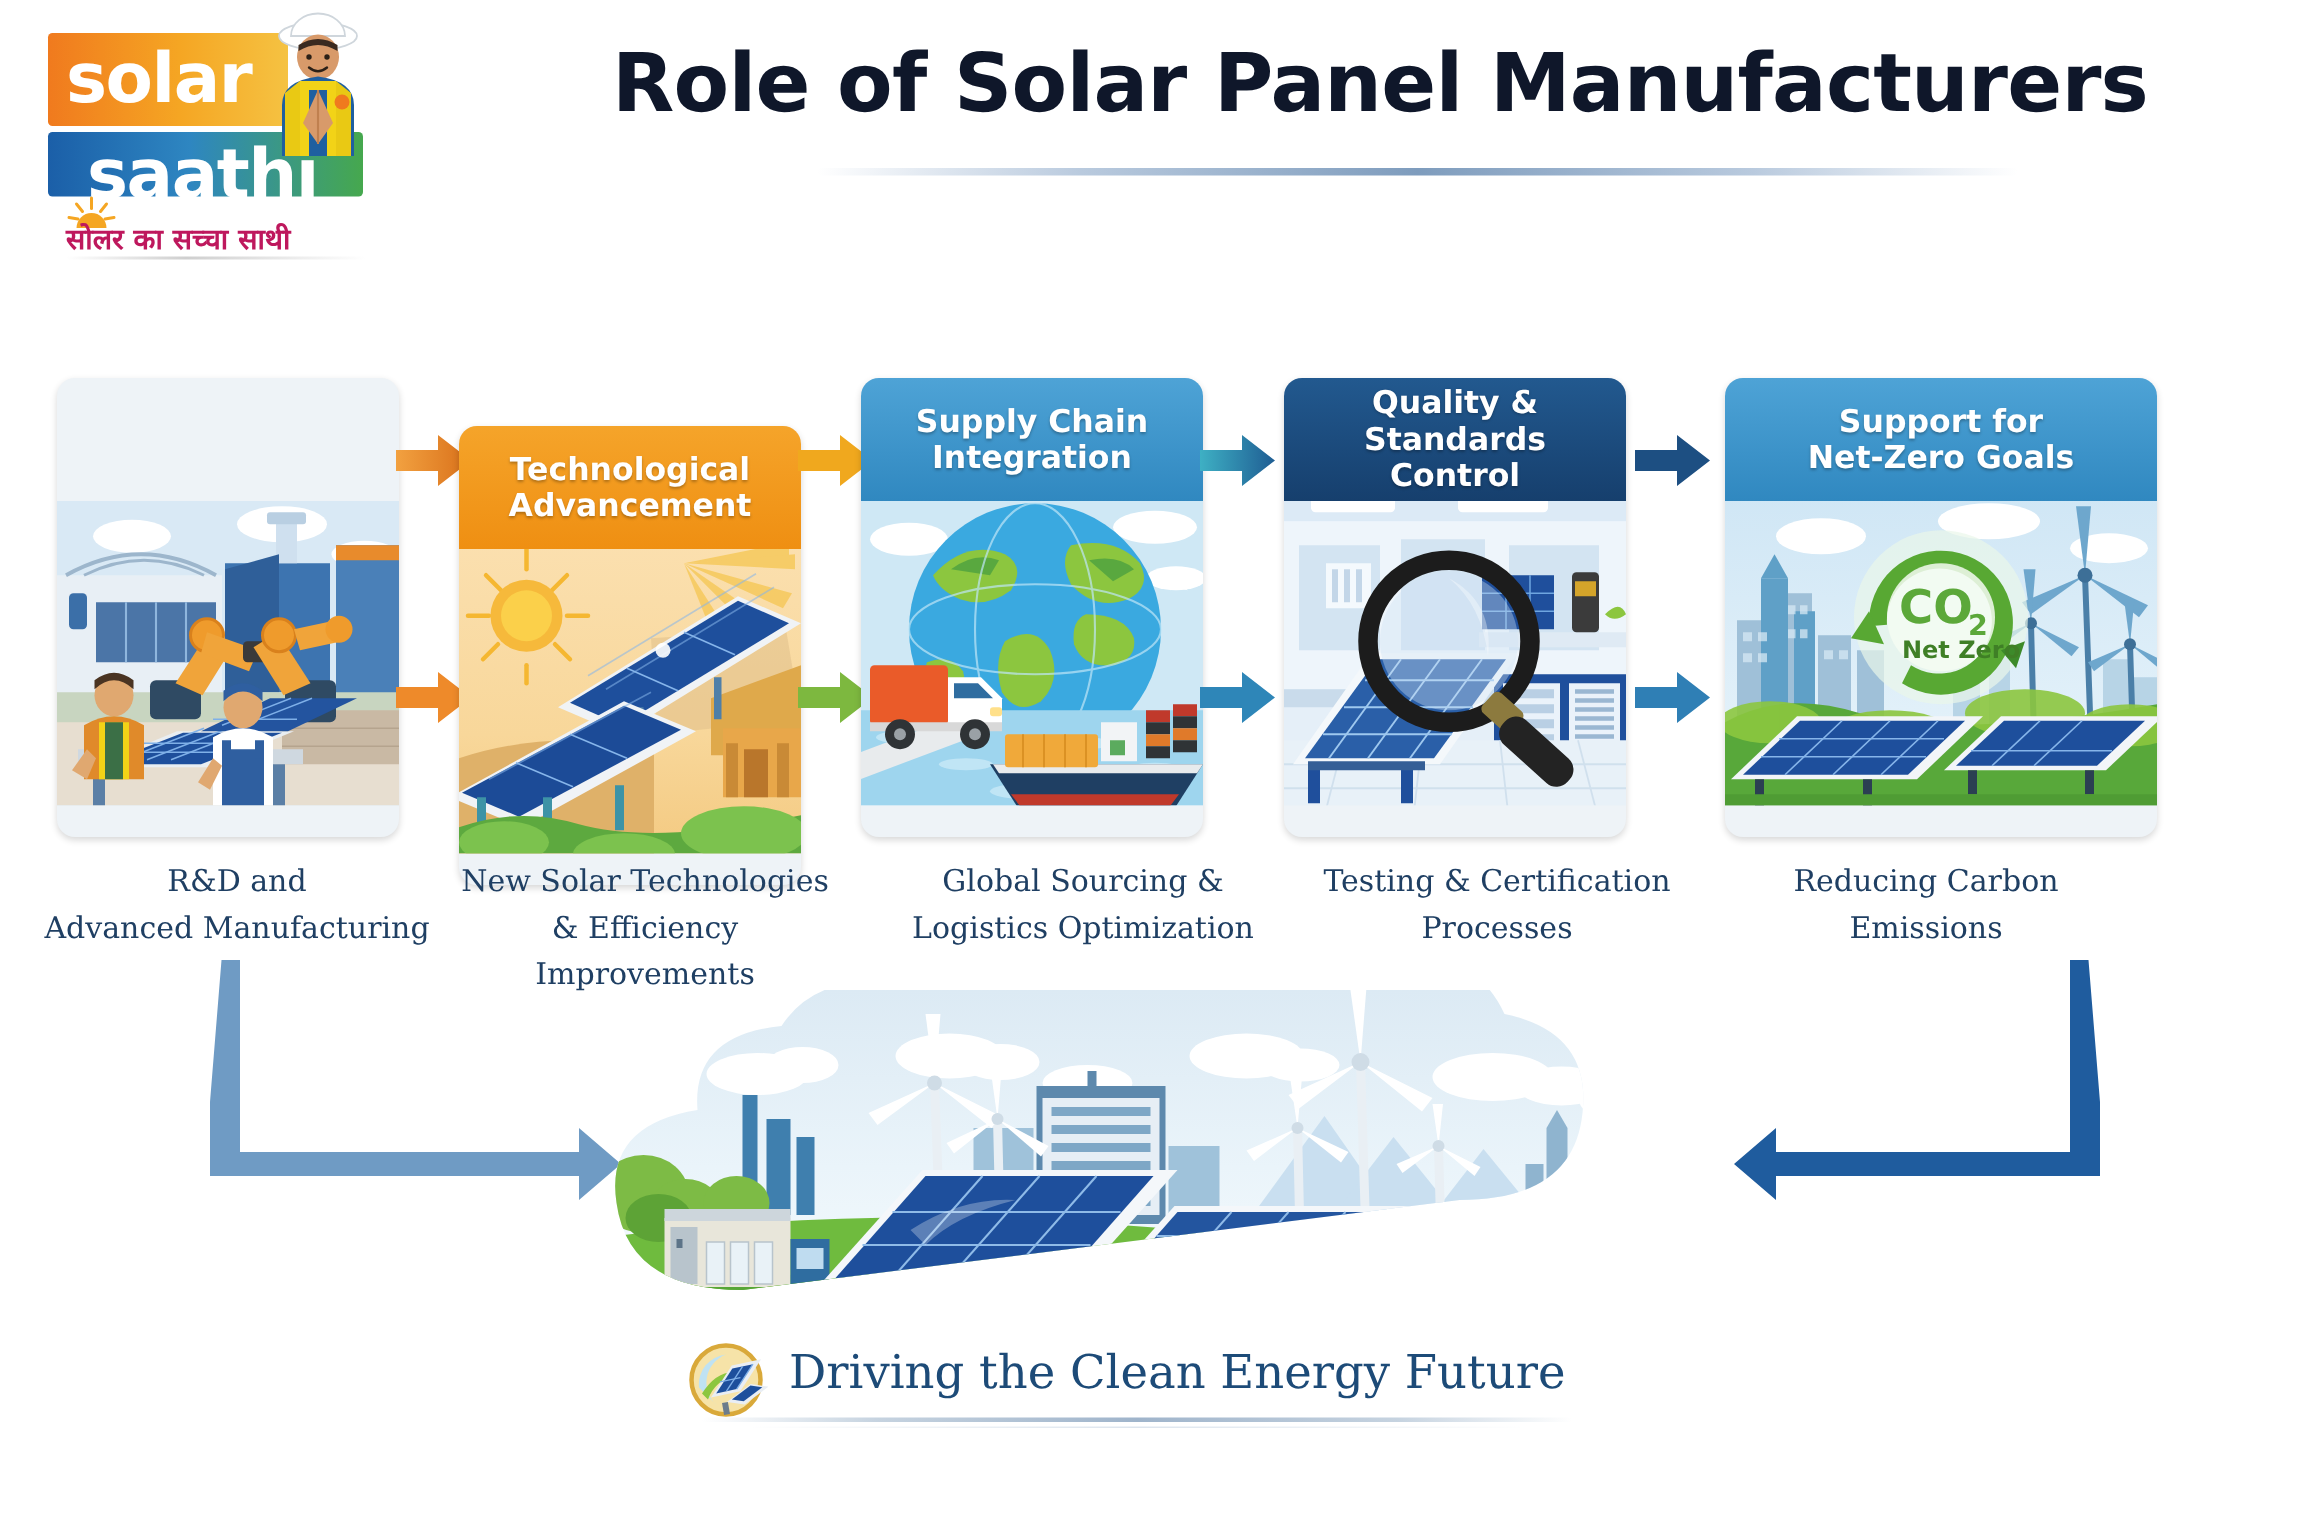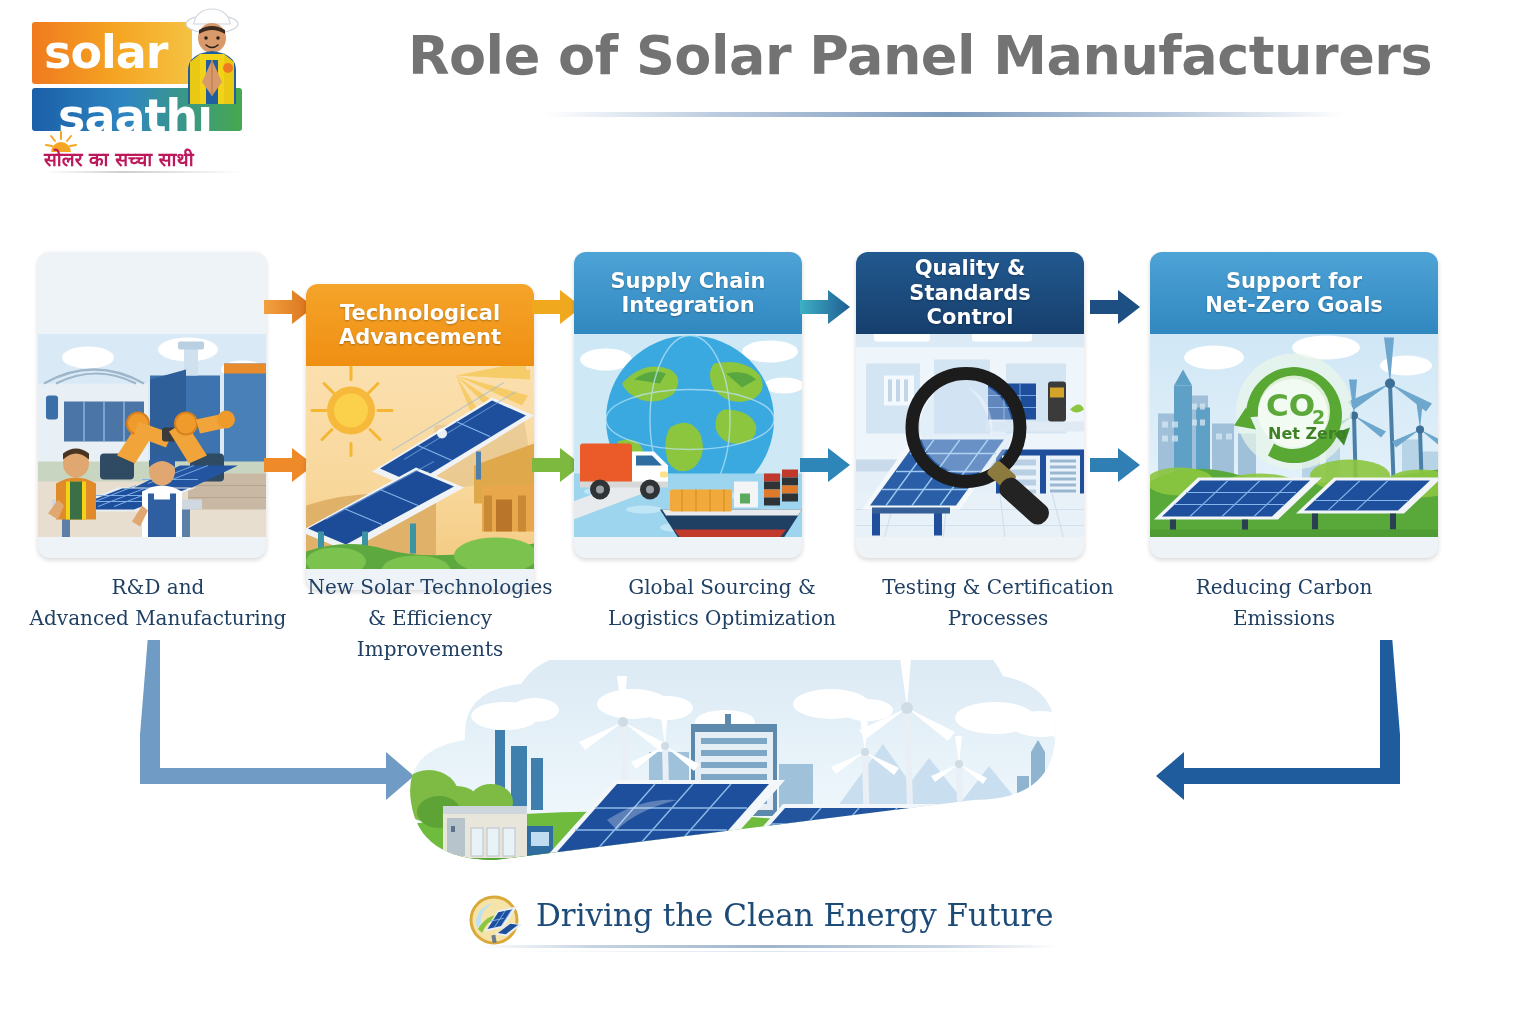--- a/index.html
+++ b/index.html
@@ -46,21 +46,21 @@
   .logo-underline {
     position: absolute; left: 22px; top: 163px; width: 200px; height: 2px;
     background: linear-gradient(90deg, rgba(200,200,200,0), #cfcfcf 40%, rgba(200,200,200,0));
   }
 
   
   .title {
     position: absolute; left: 330px; top: 24px; width: 1180px;
     text-align: center;
     font-family: "DejaVu Sans", sans-serif;
-    font-size: 54px; font-weight: bold; color: #737373;
+    font-size: 54px; font-weight: bold; color: #0f172a;
     letter-spacing: -0.5px;
   }
   .title-rule {
     position: absolute; left: 545px; top: 112px; width: 800px; height: 5px;
     background: linear-gradient(90deg, rgba(255,255,255,0) 0%, #b9cade 22%, #7e9cbd 50%, #b9cade 78%, rgba(255,255,255,0) 100%);
     border-radius: 3px;
   }
 
   
   .cards { position: absolute; left: 0; top: 252px; width: 1536px; height: 310px; }
@@ -92,21 +92,21 @@
   }
 
   
   .elbow { position: absolute; }
 
   
   .scene { position: absolute; left: 395px; top: 660px; width: 745px; height: 215px; }
   .scene svg { display: block; width: 100%; height: 100%; }
 
   
-  .tagline-wrap { position: absolute; left: 468px; top: 893px; width: 600px; height: 62px; }
+  .tagline-wrap { position: absolute; left: 458px; top: 893px; width: 600px; height: 62px; }
   .tag-icon { position: absolute; left: 0; top: 2px; width: 54px; height: 50px; }
   .tag-text {
     position: absolute; left: 68px; top: 4px;
     font-family: "DejaVu Serif", serif;
     font-size: 31px; color: #1d4b78; white-space: nowrap;
   }
   .tag-rule {
     position: absolute; left: 10px; top: 52px; width: 580px; height: 3px;
     background: linear-gradient(90deg, rgba(255,255,255,0), #c6d3e0 20%, #9fb4cb 50%, #c6d3e0 80%, rgba(255,255,255,0));
   }

